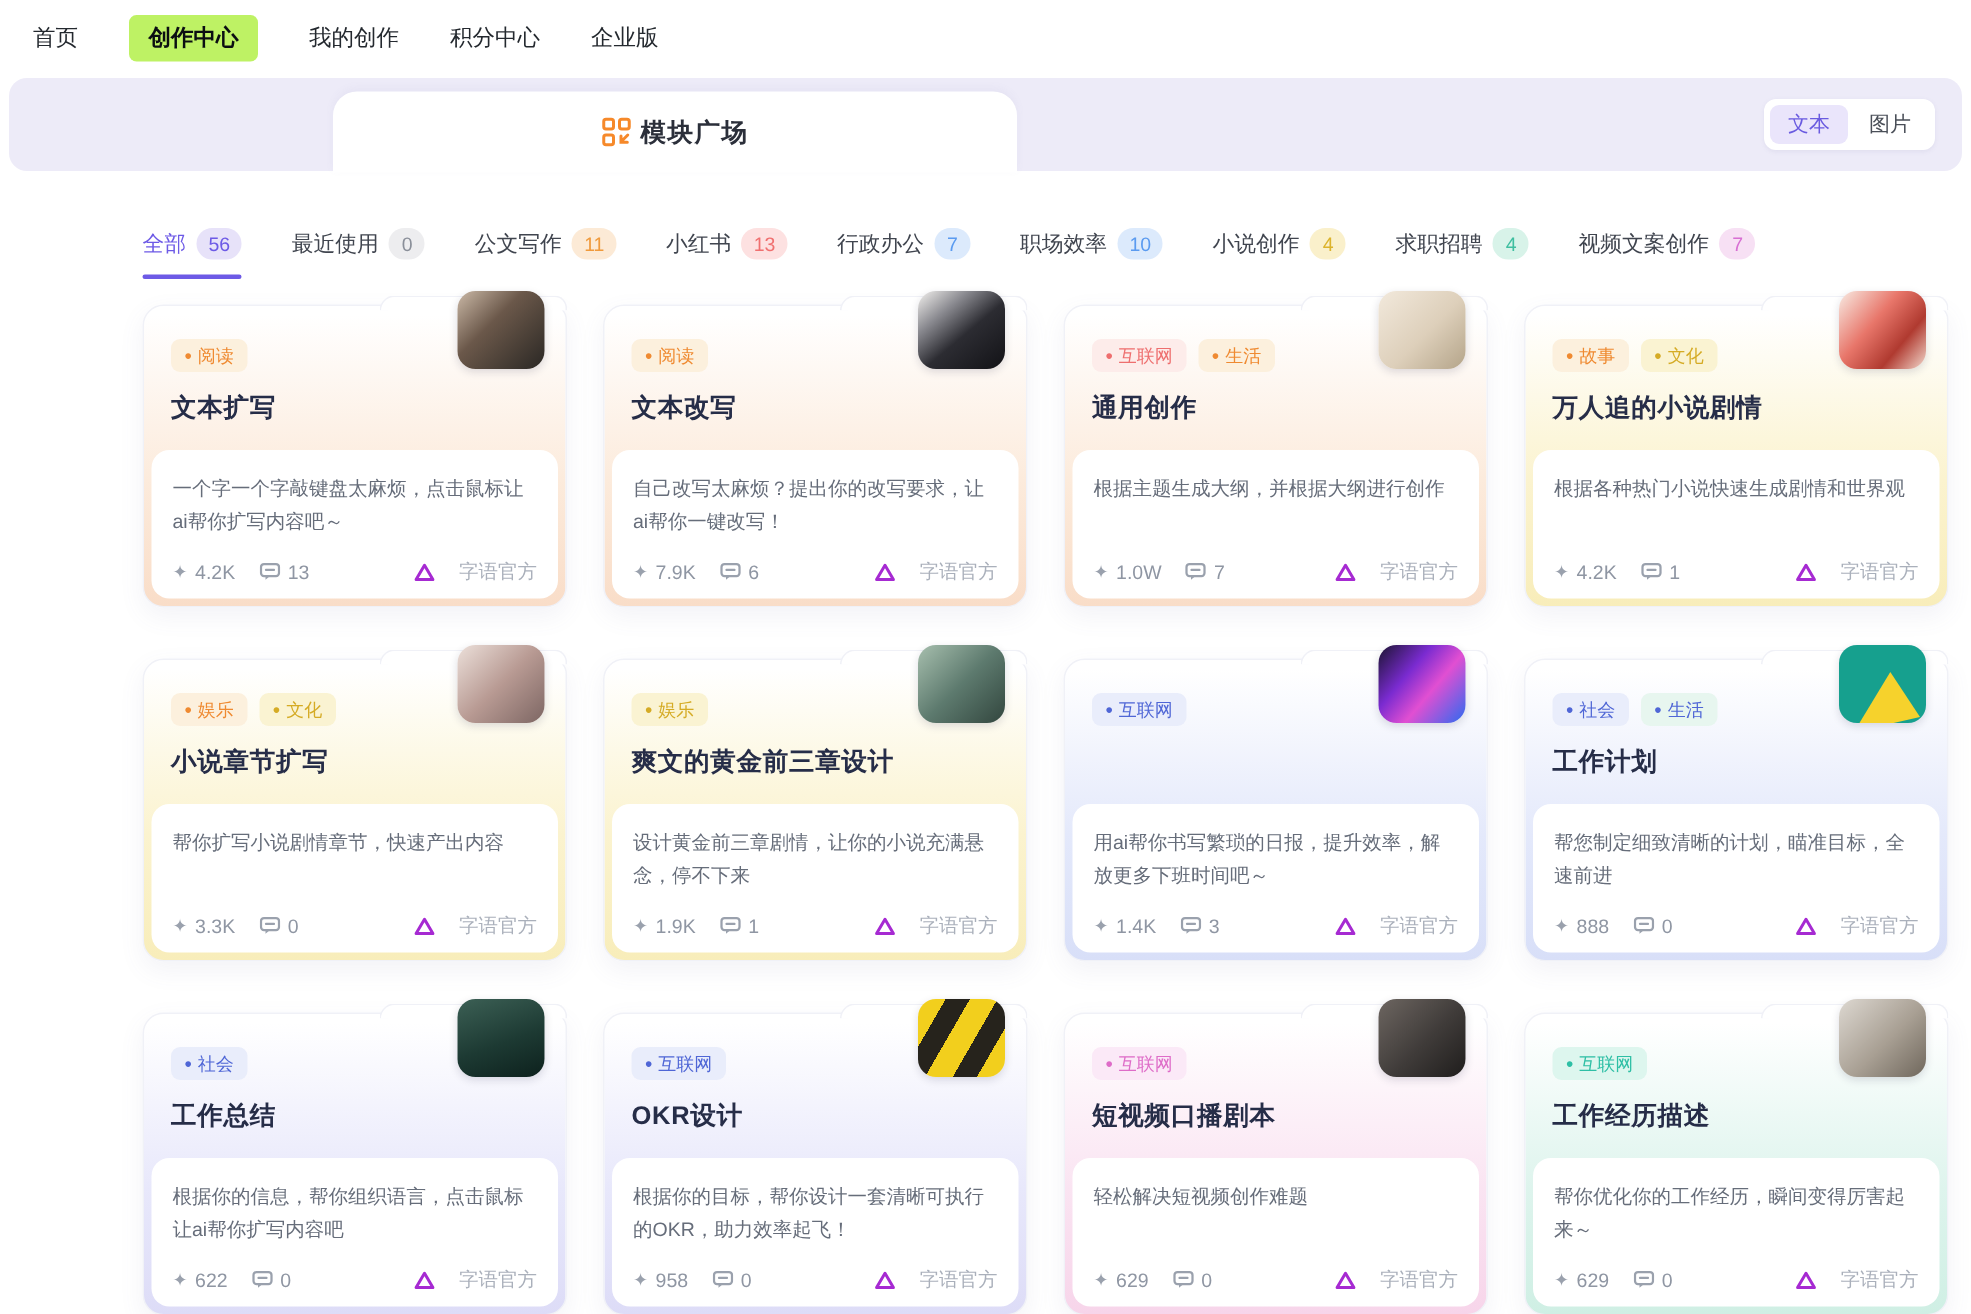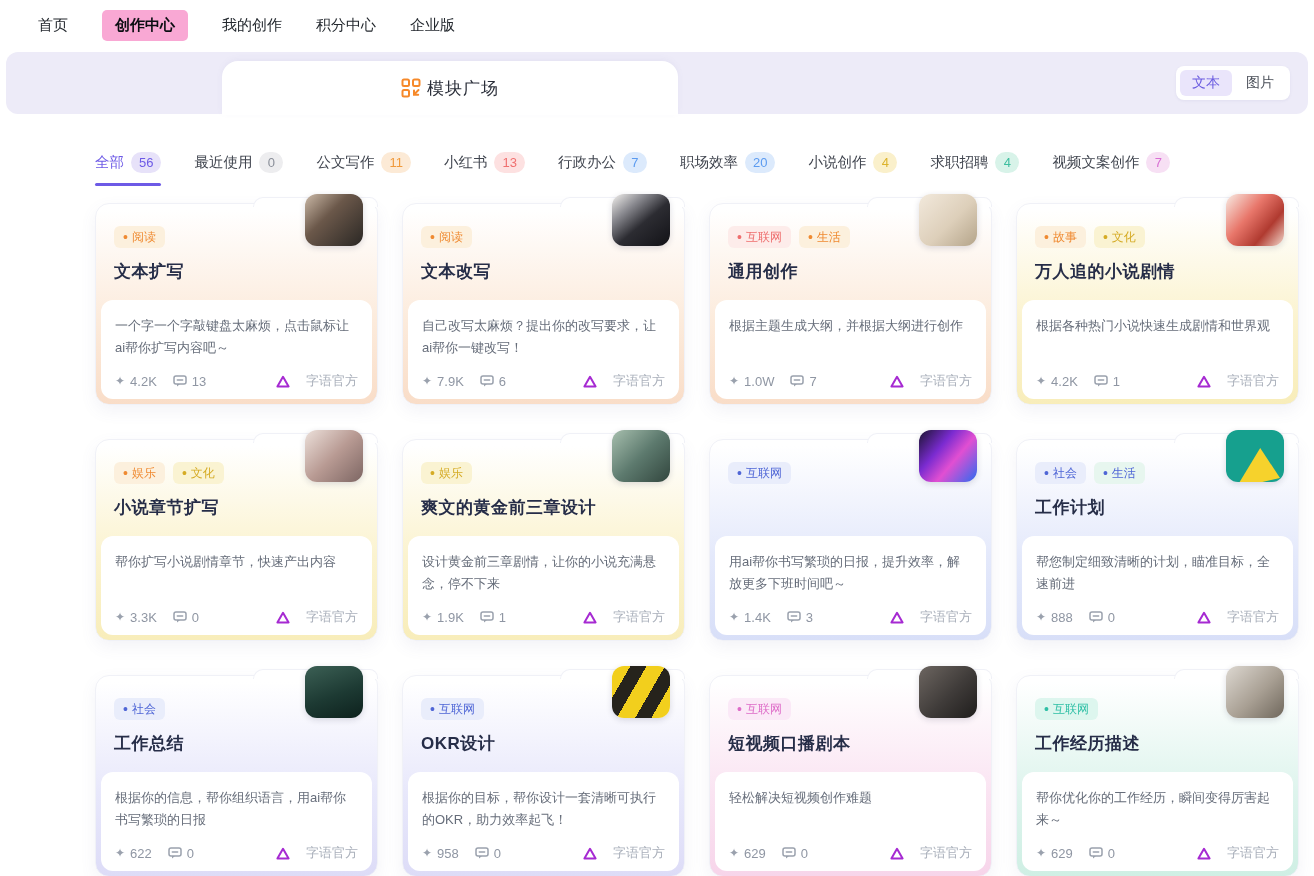--- a/index.html
+++ b/index.html
@@ -1,29 +1,29 @@
 <!DOCTYPE html>
 <html><head>
 <meta charset="utf-8">
 <style>
   * { margin:0; padding:0; box-sizing:border-box; }
   html,body { width:1314px; height:876px; background:#fff; overflow:hidden;
     font-family:"Liberation Sans","DejaVu Sans",sans-serif; }
 
   
-  .topnav { display:flex; align-items:center; height:50px; padding-left:22px; gap:34px; background:#fff;margin-left:16px; }
+  .topnav { display:flex; align-items:center; height:50px; padding-left:22px; gap:34px; background:#fff; }
   .nav-item { font-size:15px; color:#24292f; cursor:pointer; white-space:nowrap; }
-  .nav-item.active { font-weight:bold; color:#0b0e12; background:#f9a8d4; border-radius:5px; padding:6px 13px; }
+  .nav-item.active { font-weight:bold; color:#0b0e12; background:#bef264; border-radius:5px; padding:6px 13px; }
 
   
   .banner { position:relative; margin:2px 6px 0; height:62px; background:#edebf8; border-radius:12px; }
   .plaza-tab { position:absolute; left:216px; top:9px; width:456px; height:54px; background:#fff;
     border-radius:16px 16px 0 0; box-shadow:0 -2px 6px rgba(120,120,170,.06);
     display:flex; align-items:center; justify-content:center; gap:6px; }
-  .plaza-title { font-size:17px; font-weight:normal; color:#2b2f3a; letter-spacing:1px; }
+  .plaza-title { font-size:17px; font-weight:bold; color:#2b2f3a; letter-spacing:1px; }
   .toggle { position:absolute; right:18px; top:14px; height:34px; background:#fff; border-radius:8px;
     display:flex; align-items:center; padding:4px; gap:2px; box-shadow:0 1px 3px rgba(120,120,170,.10); }
   .toggle-btn { font-size:14px; color:#4a4f58; padding:4px 12px; border-radius:6px; cursor:pointer; border:none; background:transparent; font-family:inherit; }
   .toggle-btn.selected { background:#eae5fb; color:#6a5be0; }
 
   
   .filters { display:flex; align-items:center; gap:33px; margin:26px 0 0 95px; }
   .ftab { position:relative; display:flex; align-items:center; gap:7px; cursor:pointer; padding-bottom:2px;margin-top:12px; }
   .flabel { font-size:14.5px; color:#40454f; white-space:nowrap; }
   .fbadge { min-width:24px; height:21px; border-radius:11px; font-size:13px; display:inline-flex;
@@ -121,21 +121,21 @@
     <div class="ftab">
       <span class="flabel">小红书</span>
       <span class="fbadge" style="color: rgb(240, 112, 112); background: rgb(253, 225, 225);">13</span>
     </div>
     <div class="ftab">
       <span class="flabel">行政办公</span>
       <span class="fbadge" style="color: rgb(91, 155, 240); background: rgb(220, 234, 252);">7</span>
     </div>
     <div class="ftab">
       <span class="flabel">职场效率</span>
-      <span class="fbadge" style="color: rgb(91, 155, 240); background: rgb(220, 234, 252);">20</span>
+      <span class="fbadge" style="color: rgb(91, 155, 240); background: rgb(220, 234, 252);">10</span>
     </div>
     <div class="ftab">
       <span class="flabel">小说创作</span>
       <span class="fbadge" style="color: rgb(220, 179, 44); background: rgb(250, 240, 203);">4</span>
     </div>
     <div class="ftab">
       <span class="flabel">求职招聘</span>
       <span class="fbadge" style="color: rgb(63, 191, 160); background: rgb(216, 243, 233);">4</span>
     </div>
     <div class="ftab">
@@ -430,21 +430,21 @@
   </div>
     <div class="card-wrap">
     <div class="card" style="--tint: #e8e8fb; --tint2: #dddcf7;">
       <div class="card-tab"></div>
       <div class="thumb thumb-9"></div>
       <div class="tags">
           <span class="tag" style="color: rgb(79, 102, 214); background: rgb(233, 237, 251);"><span class="dot">•</span>社会</span>
         </div>
       <div class="card-title">工作总结</div>
       <div class="panel">
-        <div class="desc">根据你的信息，帮你组织语言，用ai帮你书写繁琐的日报</div>
+        <div class="desc">根据你的信息，帮你组织语言，点击鼠标让ai帮你扩写内容吧</div>
         <div class="foot">
           <div class="stats">
             <span class="stat">
               <span class="ic">✦</span>
               <span class="uses">622</span>
             </span>
             <span class="stat">
               <svg width="14" height="12" viewBox="0 0 14 12">
                 <rect x="1" y="1" width="12" height="8" rx="2" fill="none" stroke="#9aa1ad" stroke-width="1.5"></rect>
                 <path d="M4 9 L4 11.5 L7 9" fill="#9aa1ad"></path>

